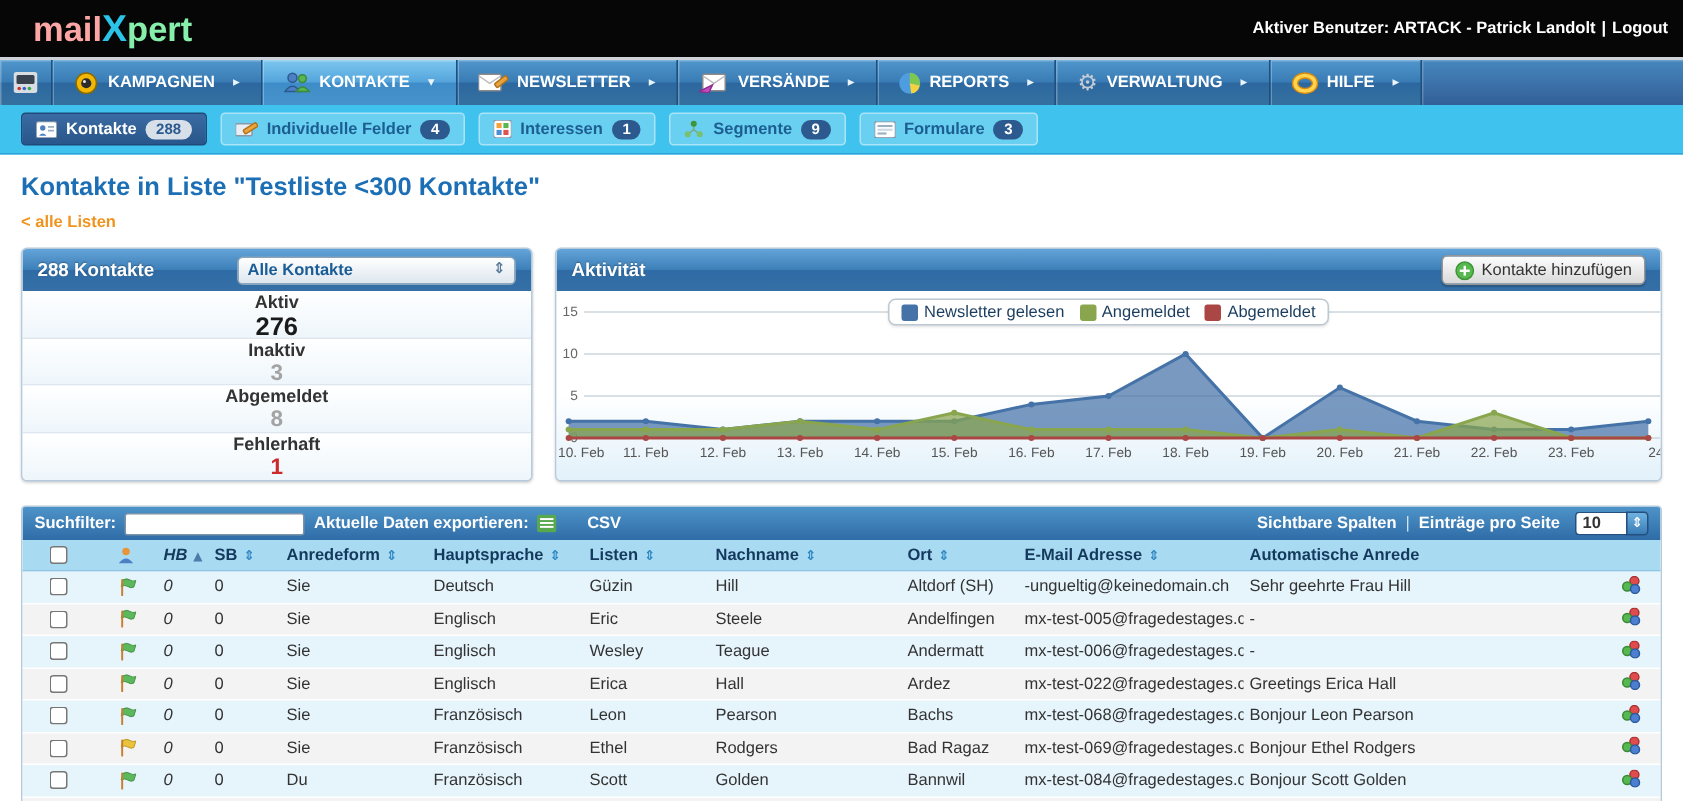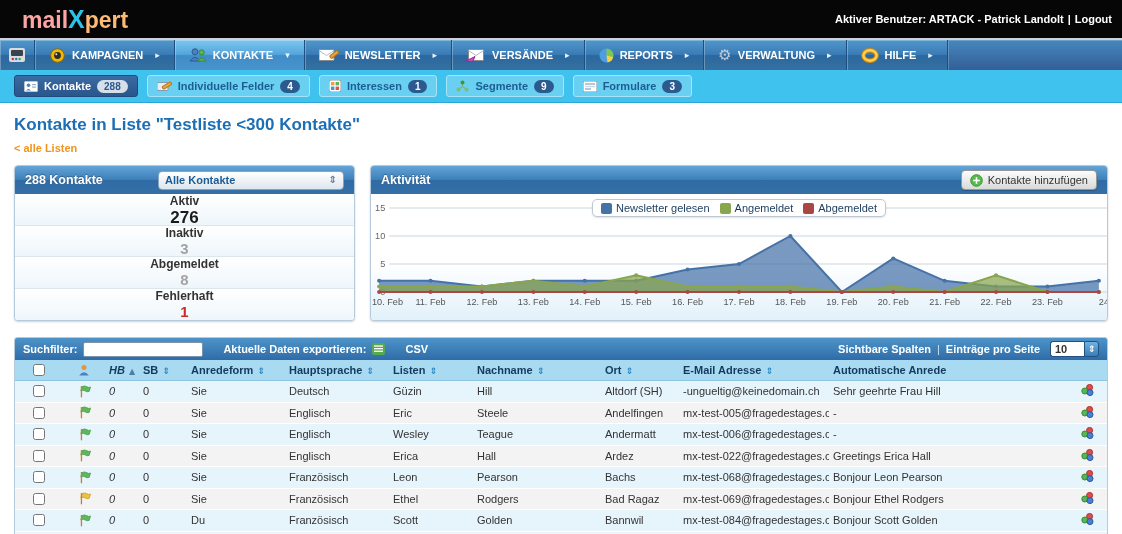--- a/index.html
+++ b/index.html
@@ -7,21 +7,21 @@
     font-family:"Liberation Sans", sans-serif; }
   .icon { display:inline-flex; align-items:center; justify-content:center;
     font-family:"DejaVu Sans", sans-serif; line-height:1; }
 
   
   .topbar { height:38px; background:#060606; display:flex; align-items:center;
     justify-content:space-between; padding:0 10px 0 22px; }
   .logo { font-size:23px; font-weight:bold; letter-spacing:0; }
   .logo .l-mail { color:#fca5a5; }
   .logo .l-x { color:#2bc3e8; font-size:25px; }
-  .logo .l-pert { color:#fdba74; }
+  .logo .l-pert { color:#86efac; }
   .userbox { color:#fff; font-size:11px; font-weight:bold; display:flex; gap:4px; align-items:center;}
   .userbox .logout { color:#fff; cursor:pointer; }
 
   
   .mainnav { height:32px; background:#2d68a2; border-top:2px solid #cdd2d8;
     display:flex; align-items:stretch; }
   .nav-tab { display:flex; align-items:center; gap:6px; padding:0 14px;
     background:linear-gradient(180deg,#5097cc 0%,#3a7cb5 48%,#2c679f 52%,#35719f 100%);
     border-right:1px solid #1d4f7f; box-shadow:inset 1px 1px 0 rgba(255,255,255,.28);
     color:#fff; font-size:11px; font-weight:bold; cursor:pointer; white-space:nowrap; }
@@ -91,21 +91,21 @@
     text-shadow:none; box-shadow:0 1px 1px rgba(0,0,0,.2); }
 
   
   .tablewrap { margin-top:16px; border:1px solid #b5cbdd; border-radius:3px 3px 0 0; overflow:hidden; }
   .table-toolbar { height:22px; display:flex; align-items:center; justify-content:space-between;
     padding:0 8px; color:#fff; font-size:11px; font-weight:bold;
     background:linear-gradient(180deg,#4d93c8,#2f6ca7); }
   .tt-left, .tt-right { display:flex; align-items:center; gap:6px; }
   .search-input { width:120px; height:15px; border:1px solid #7a93a8; border-radius:2px;
     font-size:11px; padding:0 3px; background:#fff; }
-  .export-label { margin-left:14px; }
+  .export-label { }
   .csv-link { display:flex; align-items:center; gap:20px; cursor:pointer; }
   .tt-sep { color:#cfe3f2; font-weight:normal; }
   .pagesize { display:flex; align-items:center; margin-left:4px; cursor:pointer; }
   .pagesize .ps-val { width:34px; height:16px; background:#fff; color:#333; font-size:11px;
     font-weight:bold; display:flex; align-items:center; padding:0 4px; border-radius:3px 0 0 3px;
     border:1px solid #24507f; border-right:none; }
   .pagesize .ps-arrows { width:15px; height:16px; border-radius:0 3px 3px 0;
     background:linear-gradient(180deg,#6fb3e2,#3a7cb5); border:1px solid #24507f;
     color:#fff; font-size:9px; display:flex; align-items:center; justify-content:center; }
 

